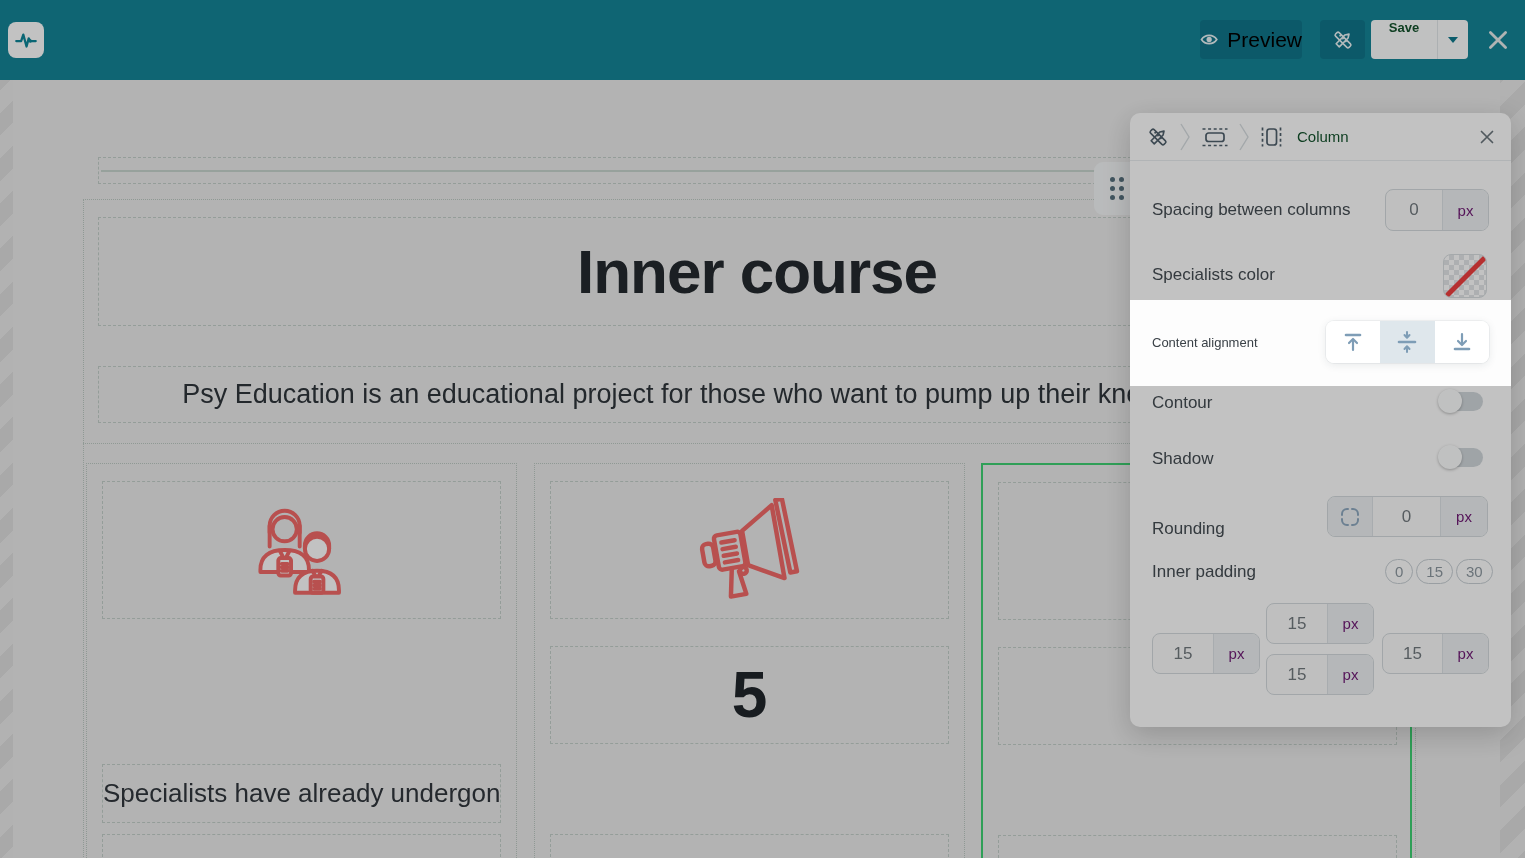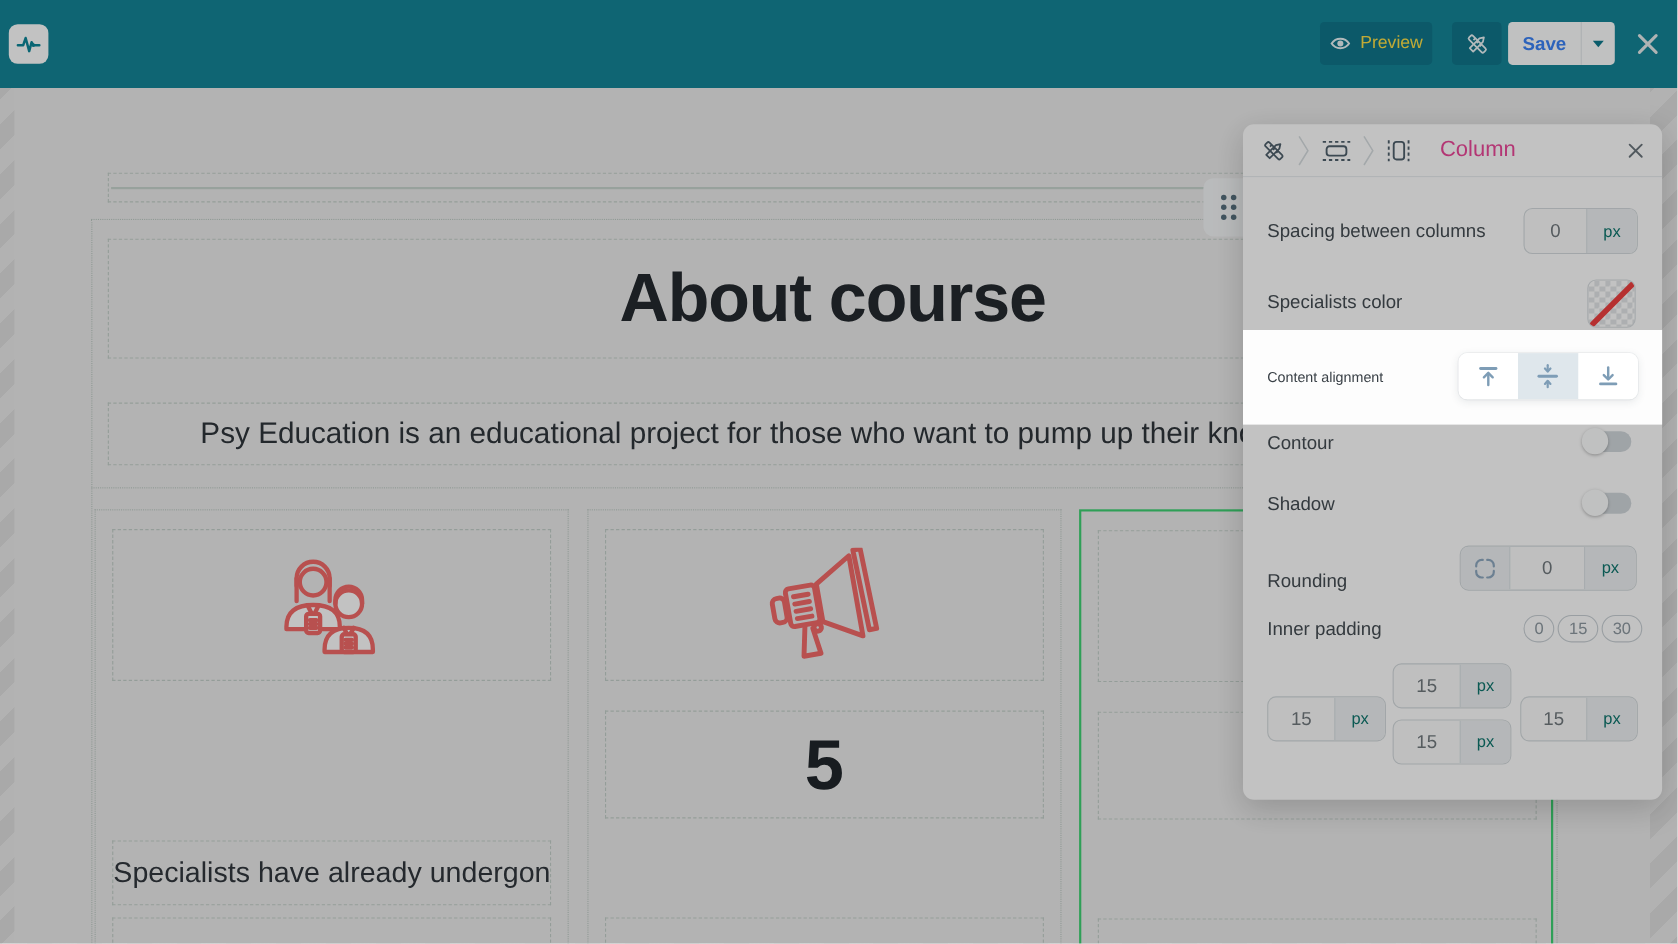--- a/index.html
+++ b/index.html
@@ -9,26 +9,26 @@
            background:repeating-linear-gradient(135deg,#eaeaea 0 16px,#dedede 16px 32px); }
 
   
   .topbar { position:absolute; left:0; top:0; width:1525px; height:80px; background:#148597; }
   .logo { position:absolute; left:8px; top:22px; width:36px; height:36px; background:#ffffff;
           border-radius:8px; display:flex; align-items:center; justify-content:center; }
   .app-title { position:absolute; left:64px; top:0; height:80px; line-height:80px;
                color:rgba(255,255,255,.85); font-size:17px; }
   .tb-btn { position:absolute; top:20px; height:39px; border-radius:4px; display:flex;
             align-items:center; justify-content:center; gap:9px; }
-  .btn-preview { left:1200px; width:102px; background:#10758a; color:#fde047; font-size:16px; }
+  .btn-preview { left:1200px; width:102px; background:#10758a; color:#000000; font-size:21px; }
   .btn-tools   { left:1320px; width:45px;  background:#10758a; }
   .btn-save-group { position:absolute; left:1371px; top:20px; width:97px; height:39px;
                     background:#fdfefe; border-radius:4px; display:flex; }
-  .btn-save-main { width:66px; height:100%; display:flex; align-items:center; justify-content:center;
-                   color:#3b82f6; font-weight:bold; font-size:17px; }
+  .btn-save-main { width:66px; height:100%; display:flex; justify-content:center;
+                   color:#14532d; font-weight:bold; font-size:13px; }
   .btn-save-caret { width:31px; height:100%; border-left:1px solid #e3e8ea; display:flex;
                     align-items:center; justify-content:center; }
   .caret { width:0; height:0; border-left:5px solid transparent; border-right:5px solid transparent;
            border-top:6px solid #0e7a8d; }
   .btn-close-editor { position:absolute; left:1484px; top:26px; width:28px; height:28px;
                       display:flex; align-items:center; justify-content:center; }
 
   
   .canvas { position:absolute; left:13px; top:80px; width:1487px; height:778px;
             background:#ececec; overflow:hidden; }
@@ -61,28 +61,28 @@
                  background:#f4f6f7; border-radius:9px; display:flex; align-items:center; justify-content:center; }
   .dots { display:grid; grid-template-columns:repeat(2,5px); grid-template-rows:repeat(3,5px); gap:4px; }
   .dots i { width:5px; height:5px; border-radius:50%; background:#57707e; }
 
   
   .panel { position:absolute; left:1130px; top:113px; width:381px; height:614px; background:#ffffff;
            border-radius:10px; box-shadow:0 8px 28px rgba(0,0,0,.18); }
   .panel-header { position:absolute; left:0; top:0; width:100%; height:48px;
                   border-bottom:1px solid #e9edef; display:flex; align-items:center; padding-left:16px; }
   .crumb { display:flex; align-items:center; gap:10px; }
-  .panel-title { font-size:20px; color:#ec4899; margin-left:16px; }
+  .panel-title { font-size:15px; color:#14532d; margin-left:4px; }
   .panel-close { position:absolute; right:14px; top:14px; width:20px; height:20px;
                  display:flex; align-items:center; justify-content:center; }
   .p-label { position:absolute; left:22px; font-size:17px; color:#454d53; }
   .seg-input { position:absolute; display:flex; border:1px solid #d5dbde; border-radius:8px;
                overflow:hidden; background:#fbfcfc; }
   .seg-val { flex:1; display:flex; align-items:center; justify-content:center; font-size:17px; color:#72797e; }
-  .seg-unit { display:flex; align-items:center; justify-content:center; font-size:15px; color:#0f766e;
+  .seg-unit { display:flex; align-items:center; justify-content:center; font-size:15px; color:#701a75;
               background:#eef1f3; border-left:1px solid #dde3e6; }
   .seg-corner { display:flex; align-items:center; justify-content:center; background:#eef1f3;
                 border-right:1px solid #dde3e6; }
   .swatch { position:absolute; left:313px; top:141px; width:44px; height:44px; border-radius:8px;
             border:1px solid #d9dee1; overflow:hidden;
             background:conic-gradient(#e4e7e9 25%, #ffffff 0 50%, #e4e7e9 0 75%, #ffffff 0);
             background-size:10px 10px; }
   .swatch:after { content:""; position:absolute; left:-6px; top:19px; width:56px; height:5px;
                   background:#ef4040; border-radius:3px; transform:rotate(-45deg); }
   .hl-band { position:absolute; left:0; top:187px; width:381px; height:86px; background:#fdfdfd; z-index:101; }
@@ -108,21 +108,21 @@
 
 <div id="stage">
 
   <div class="canvas">
     <div class="divider-block dashed">
       <div class="divider-line"></div>
     </div>
     <div class="section-outline dotted"></div>
 
     <div class="heading-block dashed">
-      <div class="page-heading">About course</div>
+      <div class="page-heading">Inner course</div>
     </div>
 
     <div class="para-block dashed">
       <div class="page-paragraph">Psy Education is an educational project for those who want to pump up their knowledge and skill</div>
     </div>
 
     <div class="row-line"></div>
 
     <div class="col col-plain" style="left:73px">
       <div class="icon-block dashed">

